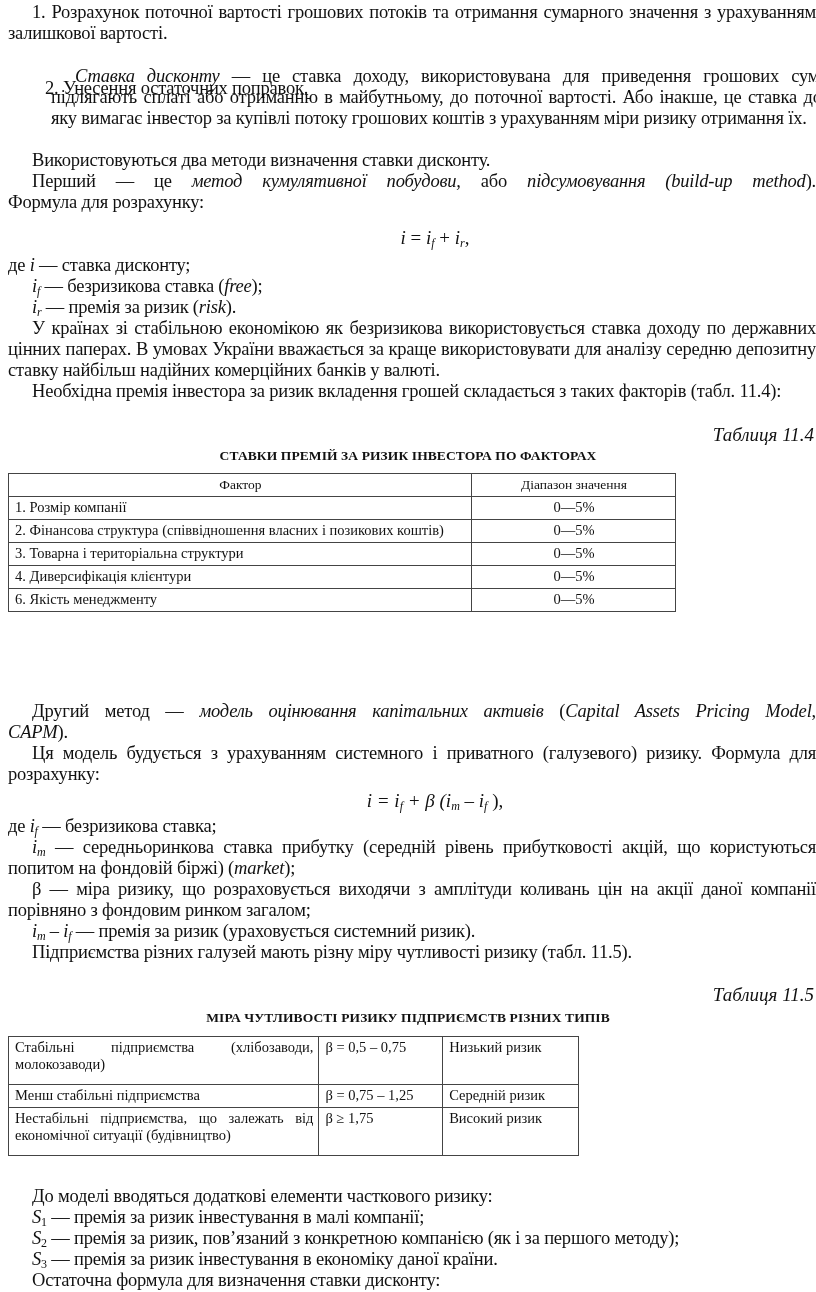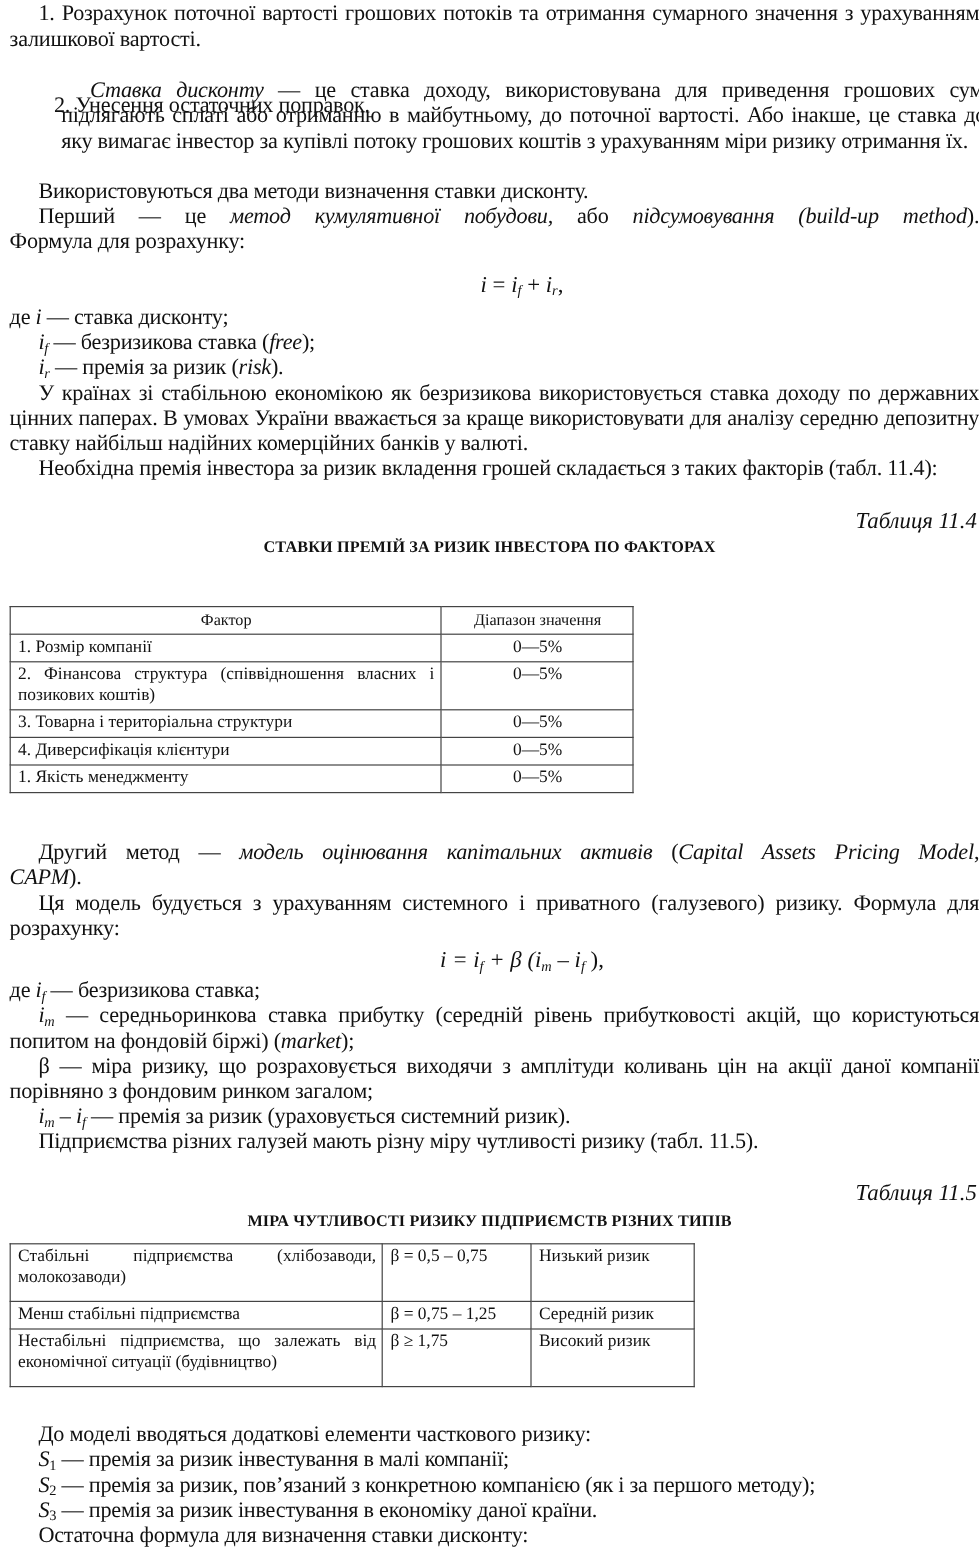--- a/index.html
+++ b/index.html
@@ -42,21 +42,21 @@
   <div class="p" style="top: 255px; font-stretch: condensed;"><span>де </span><i>i</i><span> — ставка дисконту;</span></div>
   <div class="p ind" style="top: 276px; font-stretch: condensed;"><i>i</i><sub>f</sub><span> — безризикова ставка (</span><i>free</i><span>);</span></div>
   <div class="p ind" style="top: 297px; font-stretch: condensed;"><i>i</i><sub>r</sub><span> — премія за ризик (</span><i>risk</i><span>).</span></div>
 
   <div class="p ind" style="top: 318px; font-stretch: condensed;">У країнах зі стабільною економікою як безризикова використовується ставка доходу по державних цінних паперах. В умовах України вважається за краще використовувати для аналізу середню депозитну ставку найбільш надійних комерційних банків у валюті.</div>
   <div class="p ind" style="top: 381px; font-stretch: condensed;">Необхідна премія інвестора за ризик вкладення грошей складається з таких факторів (табл. 11.4):</div>
 
   <div class="tcap" style="top:424px; right:2px;">Таблиця 11.4</div>
   <div class="ttitle" style="top:448px;">СТАВКИ ПРЕМІЙ ЗА РИЗИК ІНВЕСТОРА ПО ФАКТОРАХ</div>
 
-  <table style="left:8px; top:473px; width:520px;margin-top:32px;">
+  <table style="left:8px; top:473px; width:668px;">
     <colgroup>
         <col style="width:397px">
         <col style="width:175px">
       </colgroup>
     <tbody>
         <tr>
       <th>Фактор</th>
       <th>Діапазон значення</th>
     </tr>
     <tr>
@@ -69,21 +69,21 @@
         </tr>
     <tr>
           <td class="j">3. Товарна і територіальна структури</td>
           <td class="c">0—5%</td>
         </tr>
     <tr>
           <td class="j">4. Диверсифікація клієнтури</td>
           <td class="c">0—5%</td>
         </tr>
     <tr>
-          <td class="j">1. Якість менеджменту</td>
+          <td class="j">6. Якість менеджменту</td>
           <td class="c">0—5%</td>
         </tr>
   </tbody>
     </table>
 
   <div class="p ind just-last" style="top: 701px; font-stretch: condensed;"><span>Другий метод — </span><i>модель оцінювання капітальних активів</i><span> (</span><i>Capital Assets Pricing Model</i><span>, </span></div>
   <div class="p" style="top: 722px; font-stretch: condensed;"><i>CAPM</i><span>).</span></div>
 
   <div class="p ind" style="top: 743px; font-stretch: condensed;">Ця модель будується з урахуванням системного і приватного (галузевого) ризику. Формула для розрахунку:</div>
 

